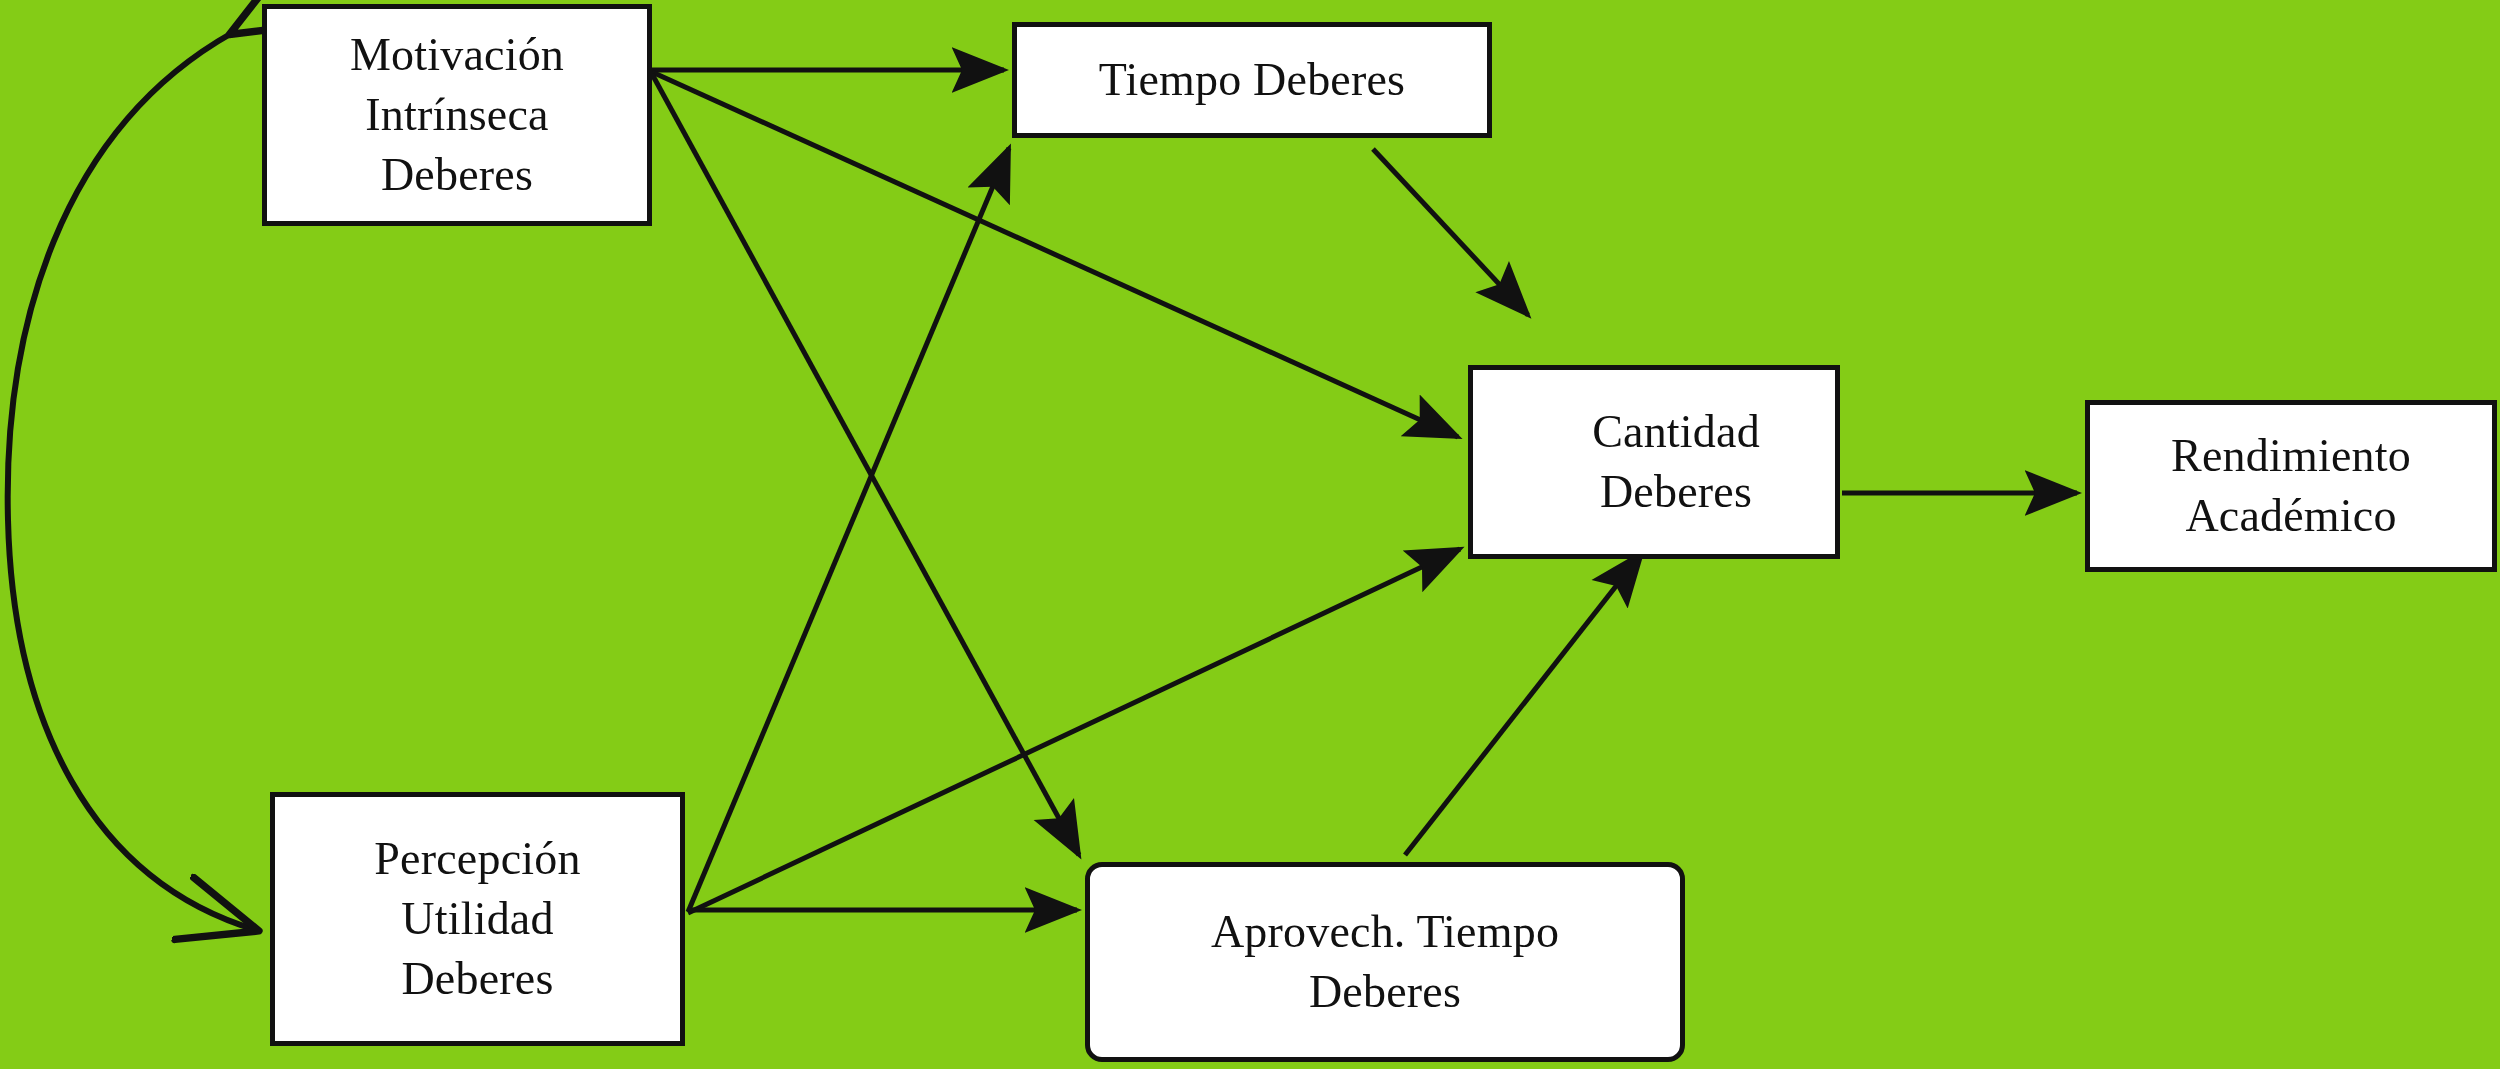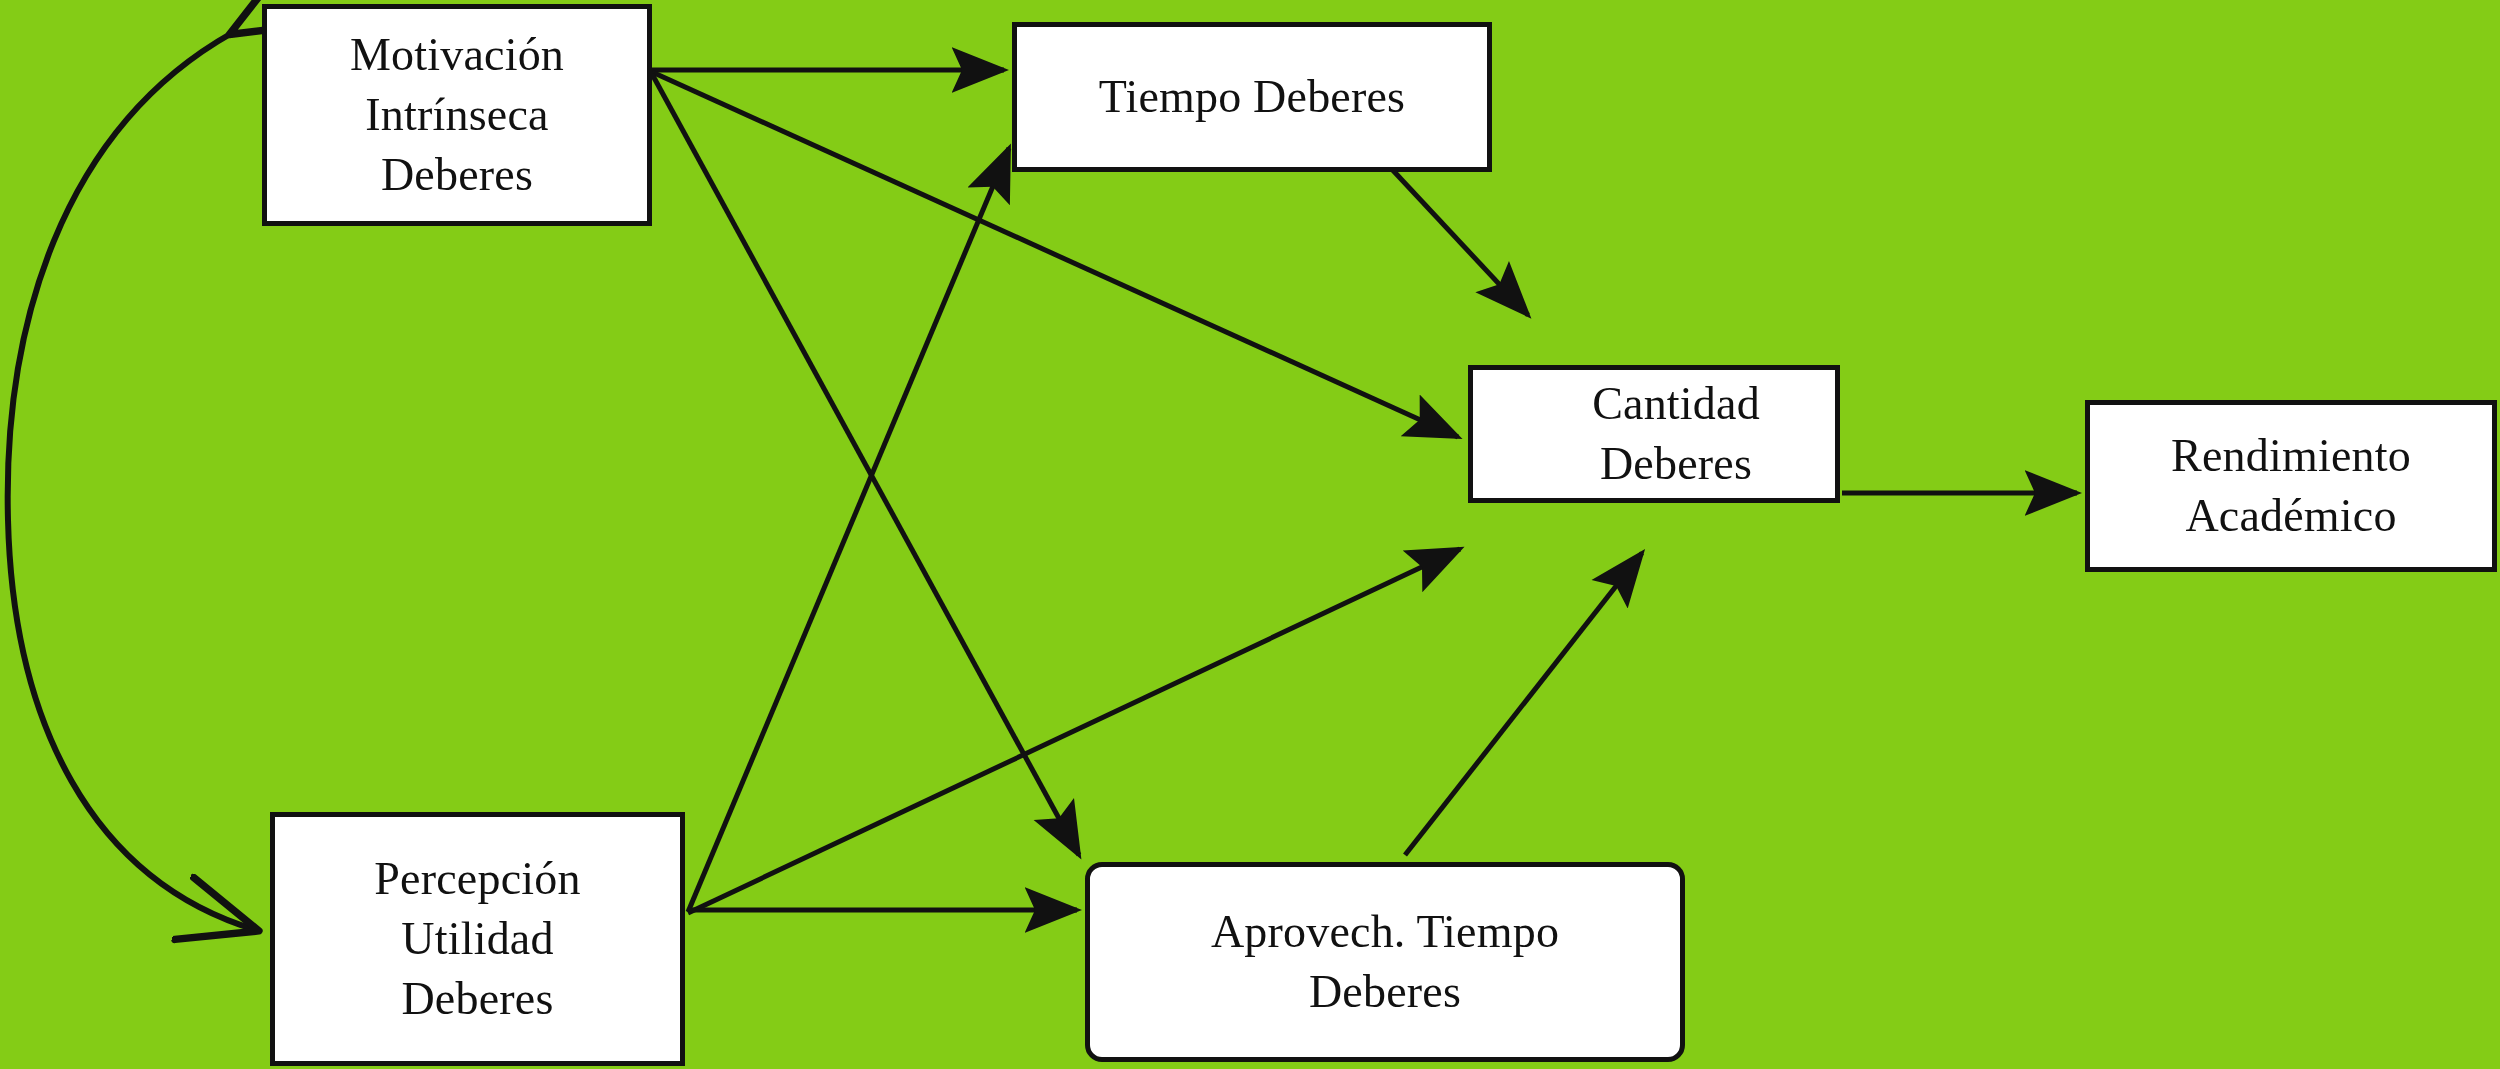--- a/index.html
+++ b/index.html
@@ -83,35 +83,35 @@
       <path d="M 232 33 C 60 130, 3 330, 8 520 C 13 720, 90 880, 256 930" stroke-width="6" marker-start="url(#openHead)" marker-end="url(#openHead)"></path>
     </g>
   </svg>
 
   <div class="node" style="left:262px; top:4px; width:390px; height:222px;">
     <span class="label">Motivación
 Intrínseca
 Deberes</span>
   </div>
 
-  <div class="node" style="left:1012px; top:22px; width:480px; height:150px;justify-content:center;">
+  <div class="node" style="left:1012px; top:22px; width:480px; height:116px;justify-content:center;">
     <span class="label">Tiempo Deberes</span>
   </div>
 
-  <div class="node" style="left:1468px; top:365px; width:372px; height:138px;padding-left:44px;">
+  <div class="node" style="left:1468px; top:365px; width:372px; height:194px;padding-left:44px;">
     <span class="label">Cantidad
 Deberes</span>
   </div>
 
   <div class="node" style="left:2085px; top:400px; width:412px; height:172px;align-items:center;">
     <span class="label">Rendimiento
 Académico</span>
   </div>
 
-  <div class="node" style="left:270px; top:812px; width:415px; height:254px;">
+  <div class="node" style="left:270px; top:792px; width:415px; height:254px;">
     <span class="label">Percepción
 Utilidad
 Deberes</span>
   </div>
 
   <div class="node" style="left:1085px; top:862px; width:600px; height:200px;border-radius:17px;">
     <span class="label">Aprovech. Tiempo
 Deberes</span>
   </div>
 

